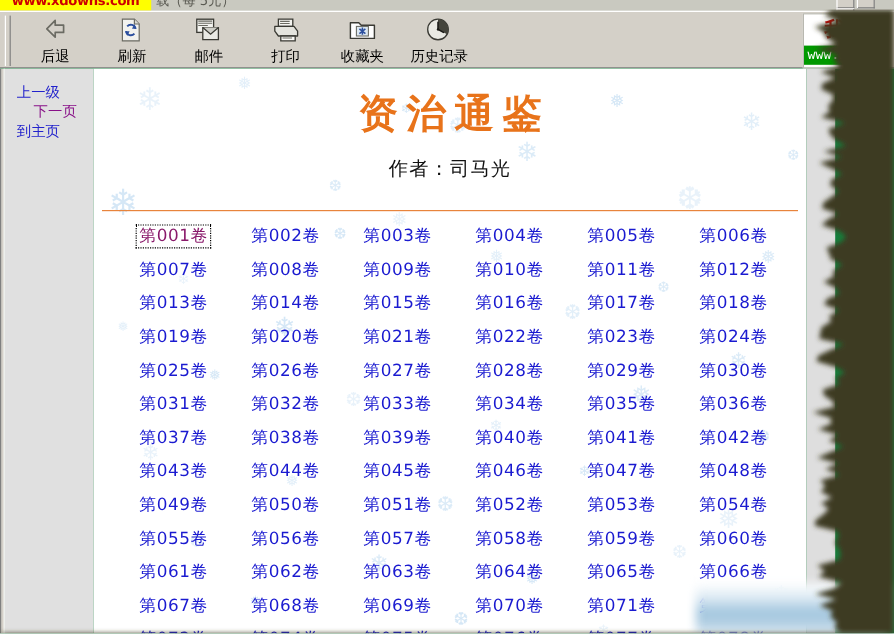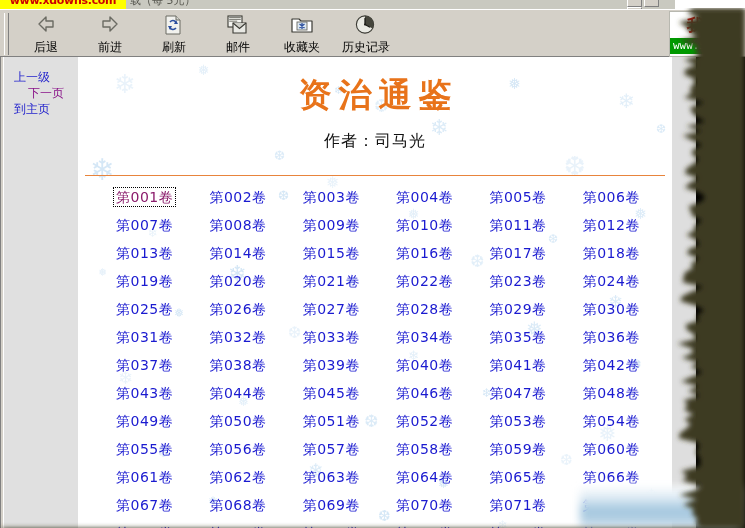--- a/index.html
+++ b/index.html
@@ -5,21 +5,21 @@
   html,body{margin:0;padding:0;}
   body{
     width:745px;height:528px;overflow:hidden;
     background:#ffffff;
     font-family:"DejaVu Sans","Liberation Sans",sans-serif;
     position:relative;
   }
 
   
   #promo-banner{
-    position:absolute;left:0;top:0;width:675px;height:9px;
+    position:absolute;left:0;top:0;width:745px;height:9px;
     background:#c9c9c0;overflow:hidden;
   }
   #promo-banner .yellow{
     position:absolute;left:0;top:-7px;width:126px;height:16px;
     background:#ffff00;color:#cc0000;
     font-size:11px;font-weight:bold;line-height:16px;
     font-family:"DejaVu Sans","Liberation Sans",sans-serif;
     letter-spacing:-0.3px;text-align:center;
   }
   #promo-banner .greytext{
@@ -79,21 +79,21 @@
   }
   #corner-logo .green{
     height:16px;line-height:16px;background:#009900;color:#ffffff;
     font-size:11px;padding-left:3px;font-family:"DejaVu Sans Mono","Liberation Mono",monospace;
     white-space:nowrap;overflow:hidden;
   }
 
   
   #client{
     position:absolute;left:0;top:57px;width:745px;height:471px;
-    background:#000000;overflow:hidden;
+    background:#15803d;overflow:hidden;
   }
   #client .lbevel{
     position:absolute;left:0;top:0;width:4px;height:471px;
     background:#d4d0c8;border-left:1px solid #808080;box-sizing:border-box;
   }
   #client .lbevel::after{
     content:"";position:absolute;left:2px;top:0;width:1px;height:471px;background:#ffffff;
   }
 
   
@@ -187,28 +187,20 @@
       <div class="tbitem">
         <div class="ic">
           <svg width="24" height="20" viewBox="0 0 24 20">
             <path d="M12 3 L5 10 L12 17 L12 13 L19 13 L19 7 L12 7 Z" fill="#d4d0c8" stroke="#6b6b63" stroke-width="1.4" stroke-linejoin="round"></path>
           </svg>
         </div>
         <div class="lbl">后退</div>
       </div>
       <div class="tbitem">
         <div class="ic">
-          <svg width="24" height="20" viewBox="0 0 24 20">
-            <path d="M12 3 L19 10 L12 17 L12 13 L5 13 L5 7 L12 7 Z" fill="#d4d0c8" stroke="#6b6b63" stroke-width="1.4" stroke-linejoin="round"></path>
-          </svg>
-        </div>
-        <div class="lbl">前进</div>
-      </div>
-      <div class="tbitem">
-        <div class="ic">
           <svg width="22" height="22" viewBox="0 0 22 22">
             <path d="M4 2 H14 L18 6 V20 H4 Z" fill="#f2f2ee" stroke="#6b6b63" stroke-width="1"></path>
             <path d="M14 2 V6 H18" fill="#d8d8d2" stroke="#6b6b63" stroke-width="1"></path>
             <path d="M8 8 a4 4 0 0 1 7 2" stroke="#2c4f9e" stroke-width="1.6" fill="none"></path>
             <path d="M14 6 l1.6 4 l-3.6 0 z" fill="#2c4f9e"></path>
             <path d="M14 14 a4 4 0 0 1 -7 -2" stroke="#2c4f9e" stroke-width="1.6" fill="none"></path>
             <path d="M8 16 l-1.6 -4 l3.6 0 z" fill="#2c4f9e"></path>
           </svg>
         </div>
         <div class="lbl">刷新</div>
@@ -216,20 +208,32 @@
       <div class="tbitem">
         <div class="ic">
           <svg width="24" height="21" viewBox="0 0 24 21">
             <rect x="2" y="2" width="14" height="11" fill="#f4f4f0" stroke="#3a3a34" stroke-width="1.1"></rect>
             <path d="M3.2 3.6 h11.6 M3.2 5.4 h11.6 M3.2 7.2 h8" stroke="#6b6b63" stroke-width="0.9"></path>
             <path d="M7 9 L20 9 L20 19 L7 19 Z" fill="#e9e9e4" stroke="#3a3a34" stroke-width="1.1"></path>
             <path d="M7 9 L13.5 14.5 L20 9" fill="#cfcfc8" stroke="#3a3a34" stroke-width="1.1"></path>
           </svg>
         </div>
         <div class="lbl">邮件</div>
+      </div>
+      <div class="tbitem">
+        <div class="ic">
+          <svg width="24" height="21" viewBox="0 0 24 21">
+            <path d="M6 2 H18 L18 8 H6 Z" fill="#f4f4f0" stroke="#3a3a34" stroke-width="1.1"></path>
+            <path d="M7.4 3.8 h8 M7.4 5.6 h8" stroke="#6b6b63" stroke-width="0.9"></path>
+            <path d="M3 8 H19 L22 12 L22 16 L6 16 L3 12 Z" fill="#e4e4de" stroke="#3a3a34" stroke-width="1.1" stroke-linejoin="round"></path>
+            <path d="M8 16 H20 L20 20 L8 20 Z" fill="#fafaf7" stroke="#3a3a34" stroke-width="1.1"></path>
+            <path d="M9.4 17.6 h8" stroke="#6b6b63" stroke-width="0.9"></path>
+          </svg>
+        </div>
+        <div class="lbl">打印</div>
       </div>
       <div class="tbitem">
         <div class="ic">
           <svg width="24" height="20" viewBox="0 0 24 20">
             <path d="M2 5 H9 L11 7 H22 V18 H2 Z" fill="#ffffff" stroke="#3a3a34" stroke-width="1.2" stroke-linejoin="round"></path>
             <rect x="7" y="8" width="10" height="8" fill="#dce8f2" stroke="#6b6b63" stroke-width="0.9"></rect>
             <path d="M12 9 L12 15 M9.5 10 L14.5 14 M14.5 10 L9.5 14" stroke="#2c4f9e" stroke-width="1.3"></path>
           </svg>
         </div>
         <div class="lbl">收藏夹</div>

